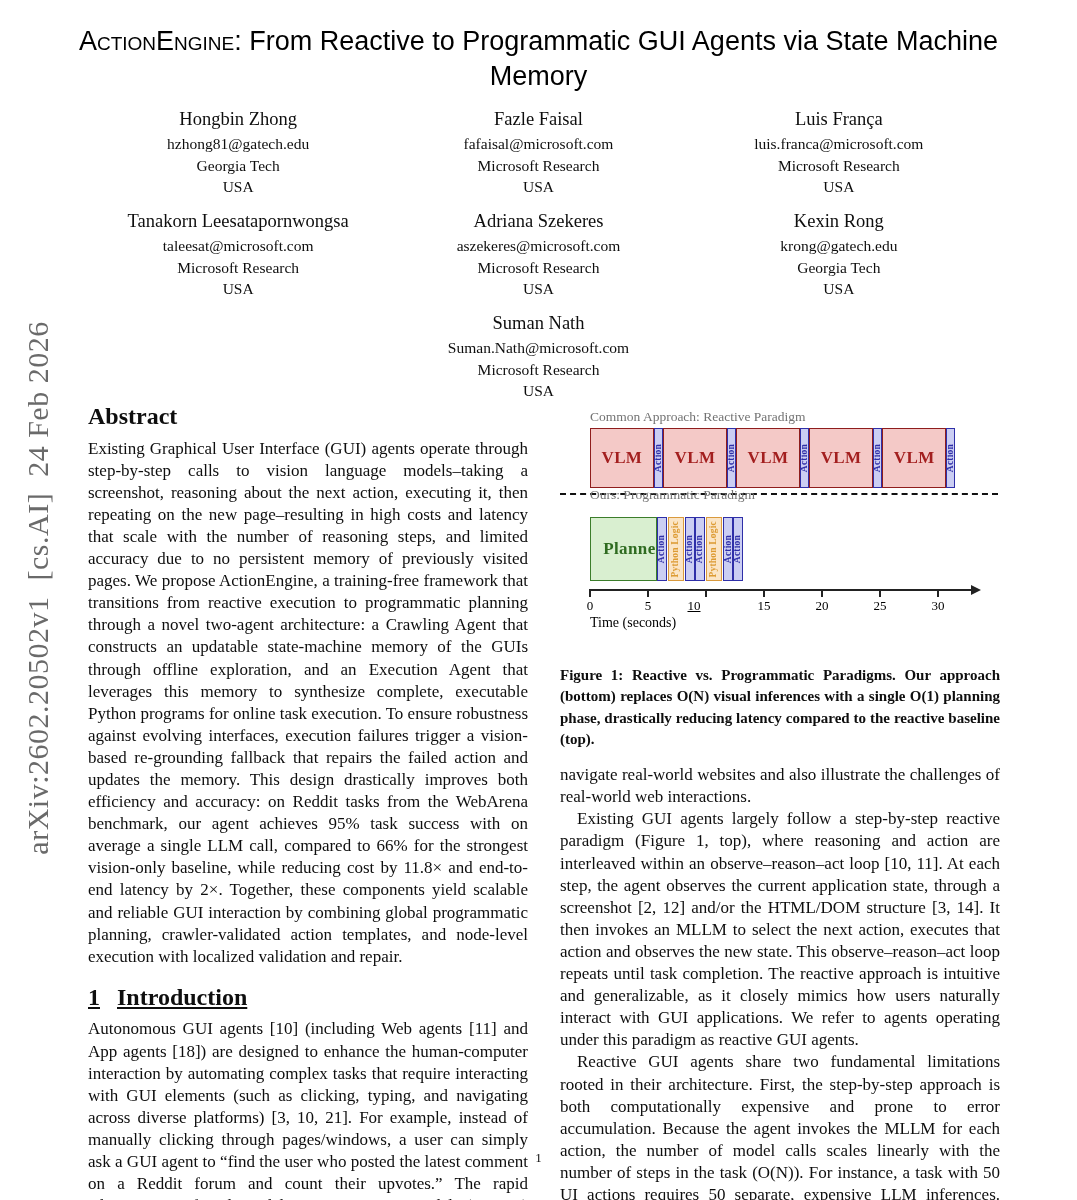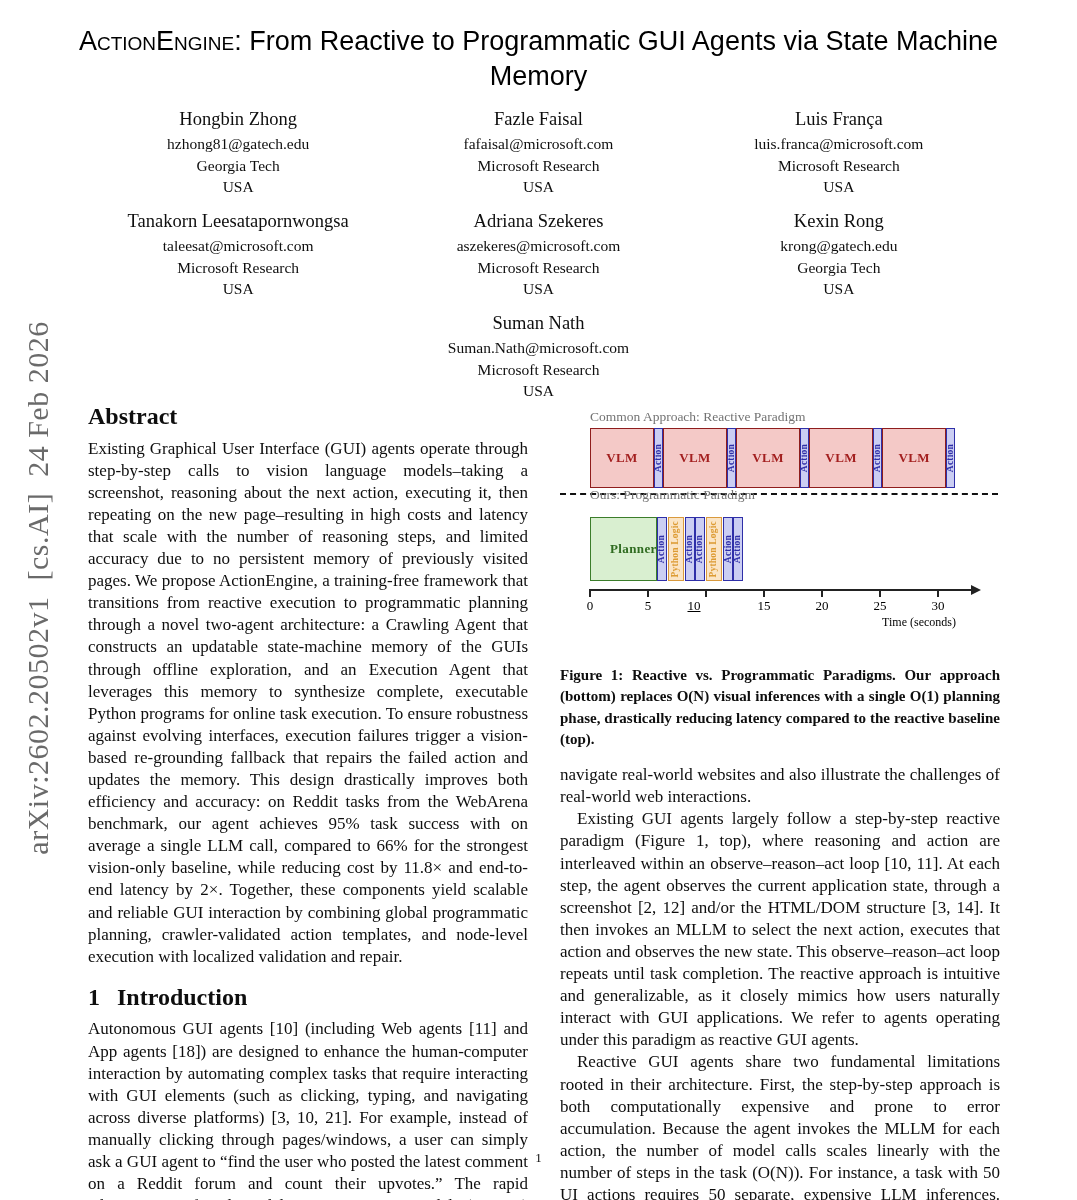--- a/index.html
+++ b/index.html
@@ -33,21 +33,21 @@
   .author-line { font-size:15.5px; line-height:1.38; }
 
   
   .col-left  { position:absolute; top:403px; left:88px;  width:440px; }
   .col-right { position:absolute; top:403px; left:560px; width:440px; }
   .body-text {
     font-size:17px; line-height:1.3; text-align:justify; margin:0;
     hyphens:auto; -webkit-hyphens:auto;
   }
   .sec-heading { font-size:24px; font-weight:bold; margin:0 0 7px 0; line-height:1.15; }
-  .sec-heading.intro { margin-top:16px; }
+  .sec-heading.intro { margin-top:16px;text-decoration:underline; }
   .sec-num { margin-right:17px; }
   .indent { text-indent:17px; }
   .right-body p { margin:0; }
 
   
   .figure { position:relative; height:236px; }
   .fig-title { position:absolute; left:30px; width:366px; font-size:13.5px; color:#737373; }
   .fig-title-top { top:6px; }
   .fig-title-bottom { top:84px; }
   .bar { position:absolute; left:30px; width:366px; }
@@ -56,35 +56,35 @@
   .dashed-sep { position:absolute; top:90px; left:0; width:438px; border-top:2px dashed #111; }
 
   .seg {
     position:absolute; top:0; bottom:0; box-sizing:border-box;
     border:1.6px solid; display:flex; align-items:center; justify-content:center; overflow:hidden;
   }
   .seg-vlm     { background:var(--vlm-fill);     border-color:var(--vlm-border);     color:var(--vlm-text); }
   .seg-action  { background:var(--action-fill);  border-color:var(--action-border);  color:var(--action-text); }
   .seg-planner { background:var(--planner-fill); border-color:var(--planner-border); color:var(--planner-text); }
   .seg-python  { background:var(--python-fill);  border-color:var(--python-border);  color:var(--python-text); }
-  .seg-label-h { font-weight:bold; font-size:13px; letter-spacing:0.4px; }
+  .seg-label-h { font-weight:bold; font-size:17px; letter-spacing:0.4px; }
   .seg-label-v {
     writing-mode:vertical-rl; transform:rotate(180deg);
     font-weight:bold; font-size:9.5px; letter-spacing:0.2px; line-height:1;
   }
 
   .time-axis { position:absolute; top:186px; left:30px; width:382px; height:2px; background:#222; }
   .time-axis::after {
     content:""; position:absolute; right:-9px; top:-4px;
     border-left:10px solid #222; border-top:5px solid transparent; border-bottom:5px solid transparent;
   }
   .axis-ticks { position:absolute; top:186px; left:30px; width:366px; height:28px; }
   .tick-mark  { position:absolute; top:0; width:2px; height:8px; background:#222; transform:translateX(-50%); }
   .tick-label { position:absolute; top:9px; transform:translateX(-50%); font-size:13px; color:#000; }
-  .time-axis-label { position:absolute; top:212px; left:30px; width:366px; text-align:right; font-size:12px; color:#000; }
+  .time-axis-label { position:absolute; top:212px; left:30px; width:366px; text-align:left; font-size:14px; color:#000; }
 
   .caption {
     font-weight:bold; font-size:15px; line-height:1.42; text-align:justify;
     margin:26px 0 0 0;
   }
   .right-body { margin-top:14px;font-family:Liberation Serif, serif; }
 
   .page-number { position:absolute; top:1150px; left:0; width:1077px; text-align:center; font-size:13px; }
 </style>
 </head>

